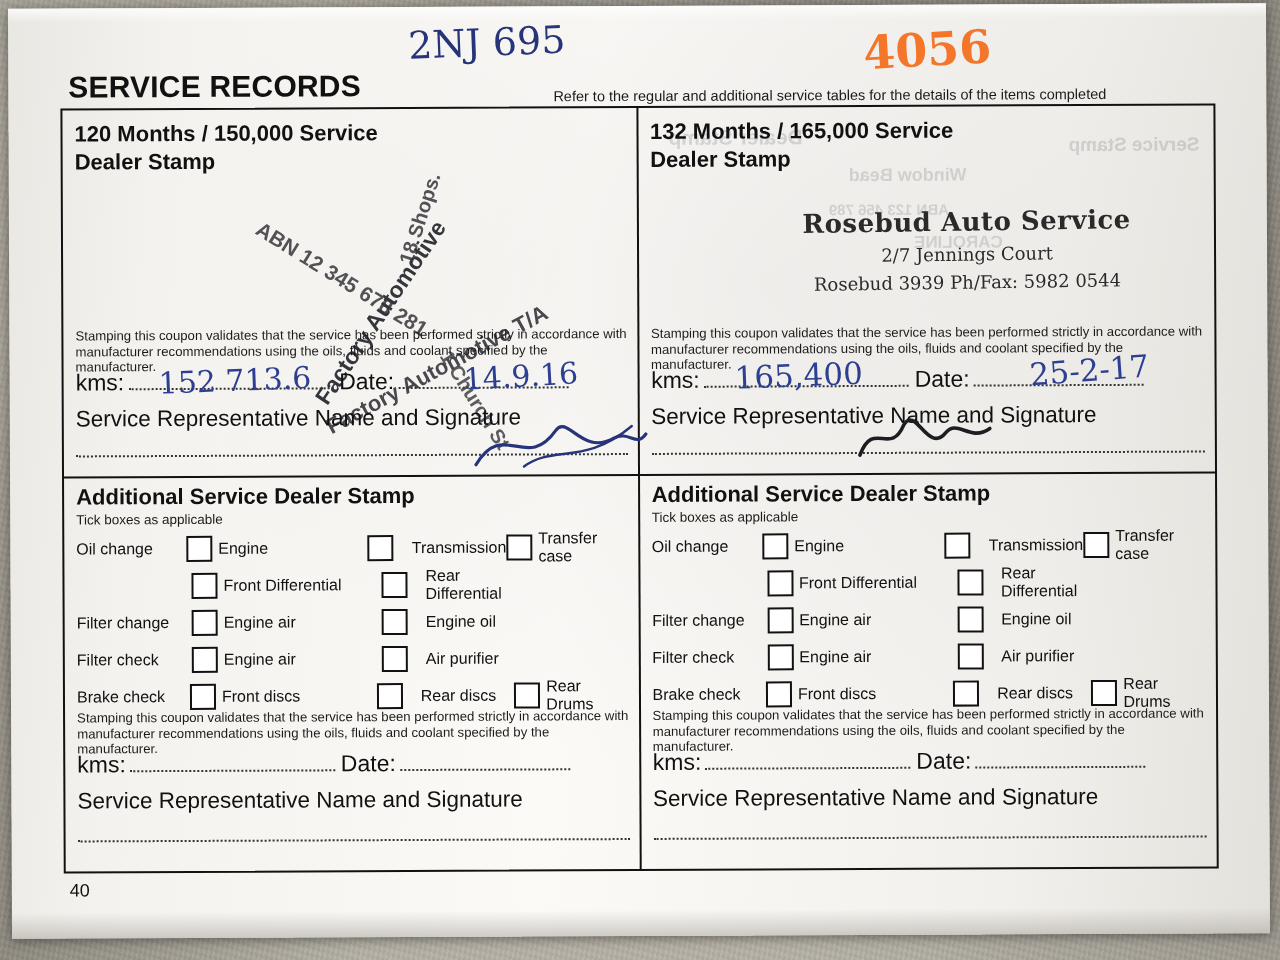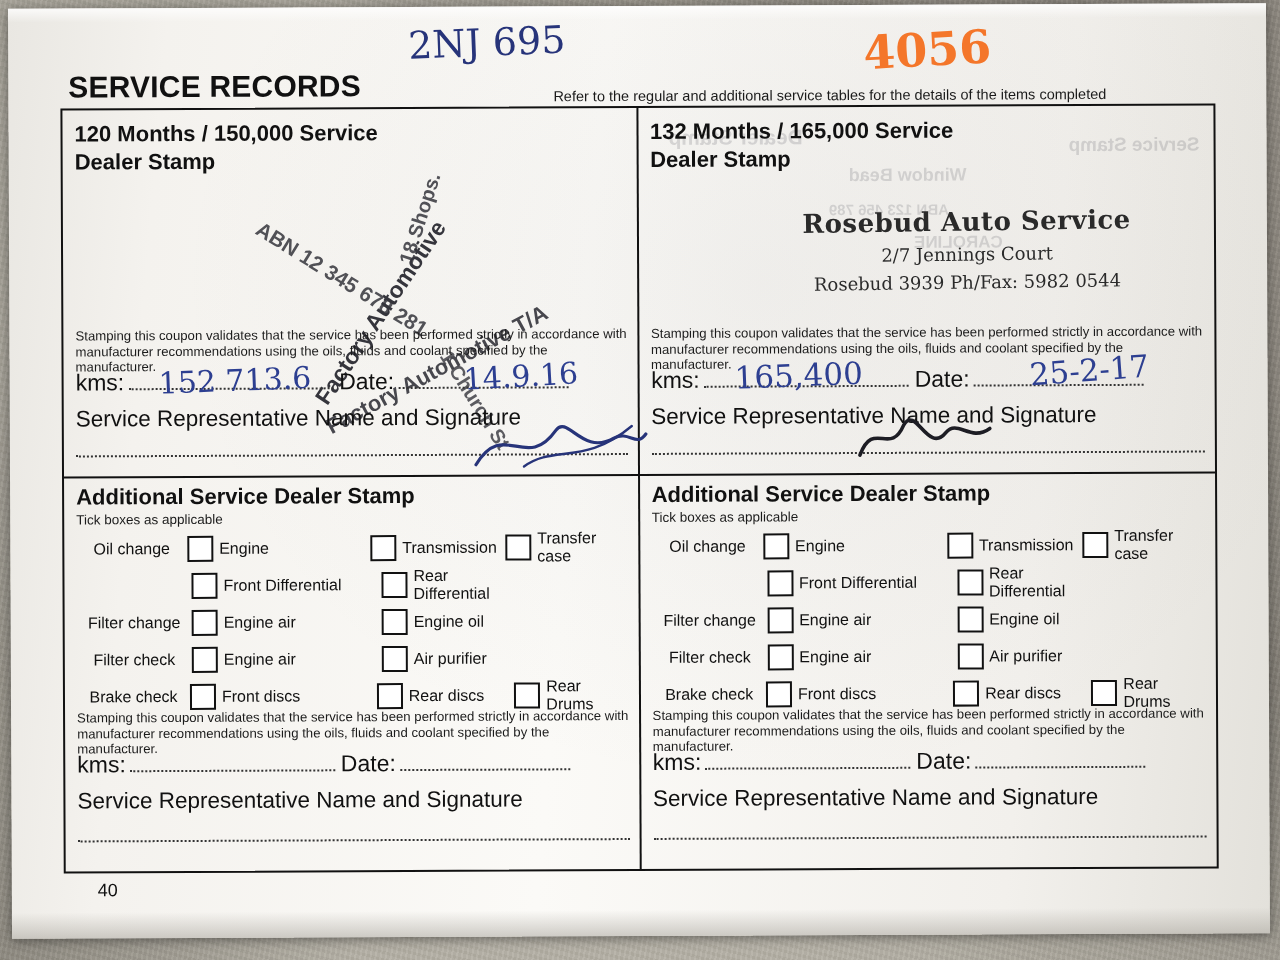--- a/index.html
+++ b/index.html
@@ -64,21 +64,21 @@
   }
   .title{
     position:absolute;left:60px;top:62px;
     font-size:30px;font-weight:bold;letter-spacing:.2px;color:#111;
   }
   .refer{
     position:absolute;left:545px;top:82px;
     font-size:14.5px;color:#1a1a1a;
   }
   .pageno{
-    position:absolute;left:58px;top:872px;font-size:18px;color:#111;margin-left:28px;
+    position:absolute;left:58px;top:872px;font-size:18px;color:#111;
   }
 
   
   .row{display:flex;width:100%;}
   .cell{position:relative;box-sizing:border-box;}
   .left{width:50%;border-right:2px solid #111;}
   .right{width:50%;}
   .toprow .cell{height:368px;border-bottom:2px solid #111;}
   .botrow .cell{height:393px;}
 
@@ -135,28 +135,28 @@
 
   
   .addhead{
     font-size:22px;font-weight:bold;color:#111;padding:6px 0 0 12px;
   }
   .tick{
     font-size:13.5px;color:#1b1b1b;padding:2px 0 0 12px;
   }
   .boxgrid{position:absolute;left:12px;right:8px;top:52px;}
   .brow{display:flex;align-items:center;height:37px;font-size:16px;color:#111;}
-  .brow .rl{width:115px;text-align:center;}
+  .brow .rl{width:115px;}
   .chk{
     width:26px;height:26px;border:2px solid #111;box-sizing:border-box;
     display:inline-block;margin-right:6px;flex:0 0 auto;background:#fff;
   }
   .opt{display:flex;align-items:center;}
   .c1{width:190px;}
-  .c2{width:140px;}
+  .c2{width:140px;gap:12px;}
   .c3{width:auto;}
   .footnote{
     position:absolute;left:12px;right:10px;top:232px;
     font-size:13.2px;line-height:1.18;color:#1b1b1b;
   }
   .kms2{position:absolute;left:12px;right:10px;top:272px;}
   .sig2{position:absolute;left:12px;right:10px;top:310px;font-size:22.5px;color:#111;}
   .rule2{position:absolute;left:12px;right:10px;top:362px;border-bottom:2px dotted #333;}
 
   

